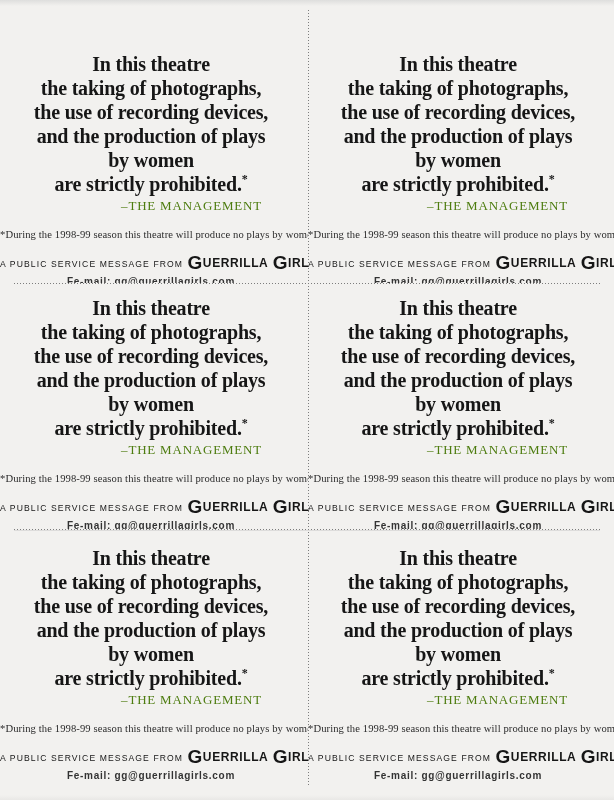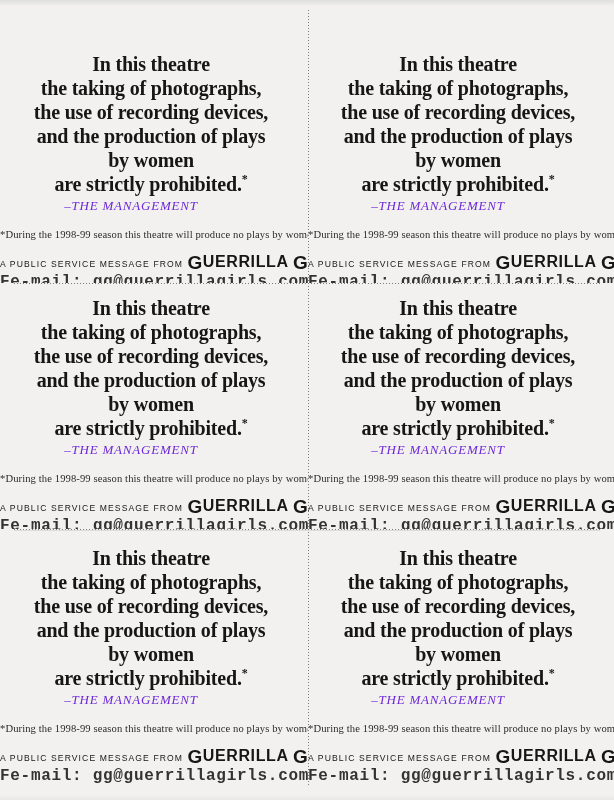--- a/index.html
+++ b/index.html
@@ -57,27 +57,26 @@
   }
   .headline .hl-line { white-space: nowrap; }
   .headline sup {
     font-size: 12px;
     vertical-align: super;
     line-height: 0;
   }
   .management {
     margin-top: 2px;
     padding-right: 40px;
-    text-align: center;
+    text-align: right;
     font-size: 13px;
     line-height: 16px;
     letter-spacing: 0.8px;
-    color: #6d28d9;
-    white-space: nowrap;
-    font-style: italic;
+    color: #4d7c0f;
+    white-space: nowrap;
   }
   .footnote {
     margin-top: 14px;
     text-align: center;
     font-size: 10.6px;
     line-height: 13px;
     letter-spacing: 0.1px;
     color: #2b2b2b;
     white-space: nowrap;
   }
@@ -93,30 +92,30 @@
     font-weight: normal;
     letter-spacing: 1.1px;
     vertical-align: 2px;
   }
   .service .logo-g {
     font-size: 19px;
     font-weight: bold;
     letter-spacing: 0.5px;
   }
   .service .logo-rest {
-    font-size: 16px;
+    font-size: 12px;
     font-weight: bold;
     letter-spacing: 0.6px;
     vertical-align: 2px;
   }
   .femail {
     margin-top: 2px;
     text-align: center;
-    font-family: Liberation Mono, monospace;
-    font-size: 16px;
+    font-family: Liberation Sans, sans-serif;
+    font-size: 10px;
     line-height: 12px;
     font-weight: bold;
     letter-spacing: 0.7px;
     color: #333333;
     white-space: nowrap;
   }
 </style>
 </head>
 <body>
 

